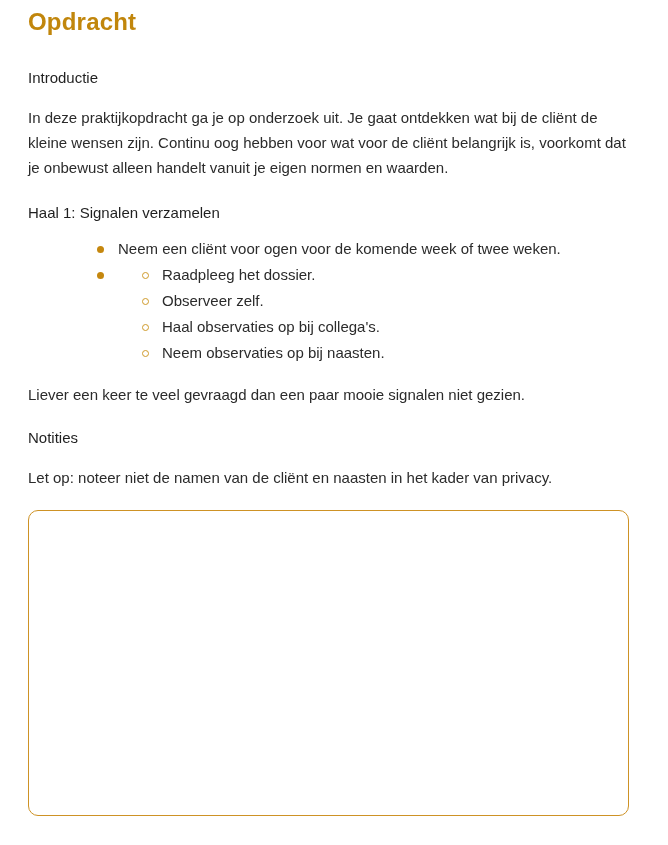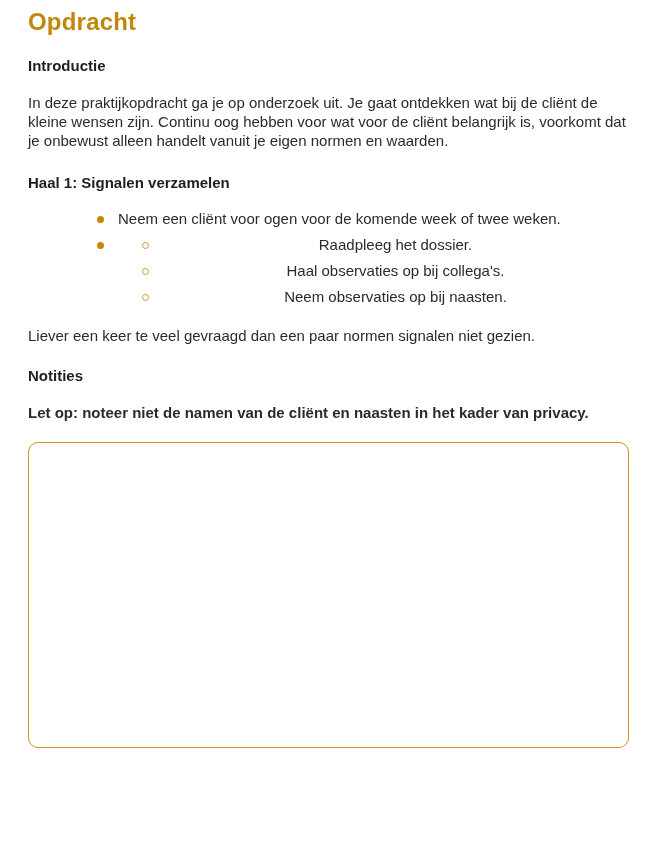--- a/index.html
+++ b/index.html
@@ -12,33 +12,33 @@
     color: #2b2b2b;
     padding: 8px 39px 28px 28px;
   }
   .doc { width: 100%; }
 
   h1.page-title {
     font-size: 24px;
     line-height: 1.2;
     font-weight: 700;
     color: #c1860c;
-    margin: 0 0 20px 0;
+    margin: 0 0 32px 0;
     letter-spacing: 0.2px;
   }
   h2.section-heading {
     font-size: 15px;
     line-height: 1.25;
-    font-weight: 700;
+    font-weight: 400;
     color: #1f1f1f;
     margin: 0 0 17px 0;
   }
   p.body-text {
     font-size: 15px;
-    line-height: 19px;
+    line-height: 25px;
     margin: 0 0 24px 0;
     color: #2b2b2b;
   }
 
   ul.bullet-list {
     list-style: none;
     margin: -3px 0 16px 0;
     padding: 0 0 0 50px;
   }
   ul.bullet-list > li {
@@ -56,42 +56,41 @@
     top: 10px;
     width: 7px;
     height: 7px;
     border-radius: 50%;
     background: #c5870e;
   }
   ul.sub-bullet-list {
     list-style: none;
     margin: 0;
     padding: 0 0 0 44px;
-    text-align: center;
   }
   ul.sub-bullet-list > li {
     position: relative;
     font-size: 15px;
     line-height: 26px;
     color: #2b2b2b;
   }
   ul.sub-bullet-list > li::before {
     content: "";
     position: absolute;
     left: -20px;
     top: 10px;
     width: 5px;
     height: 5px;
     border-radius: 50%;
     background: transparent;
     border: 1.5px solid #cf9a2a;
   }
 
   p.closing-text { margin-bottom: 22px; }
-  p.privacy-text { margin-bottom: 16px; font-weight: bold; }
+  p.privacy-text { margin-bottom: 16px; }
 
   textarea.notes-box {
     display: block;
     width: 601px;
     height: 306px;
     margin-top: 20px;
     border: 1.5px solid #ce9225;
     border-radius: 10px;
     background: #ffffff;
     padding: 14px 16px;
@@ -116,27 +115,28 @@
 
   <h2 class="section-heading">Haal 1: Signalen verzamelen</h2>
 
   <ul class="bullet-list">
     <li>
       <span class="li-text">Neem een cliënt voor ogen voor de komende week of twee weken.</span>
     </li>
     <li>
       <ul class="sub-bullet-list">
         <li>Raadpleeg het dossier.</li>
+        <li>Observeer zelf.</li>
         <li>Haal observaties op bij collega's.</li>
         <li>Neem observaties op bij naasten.</li>
       </ul>
     </li>
   </ul>
 
-  <p class="body-text closing-text">Liever een keer te veel gevraagd dan een paar normen signalen niet gezien.</p>
+  <p class="body-text closing-text">Liever een keer te veel gevraagd dan een paar mooie signalen niet gezien.</p>
 
   <h2 class="section-heading">Notities</h2>
 
   <p class="body-text privacy-text">Let op: noteer niet de namen van de cliënt en naasten in het kader van privacy.</p>
 
   <textarea class="notes-box" placeholder="" style=""></textarea>
 
 </main>
 
 </body></html>

